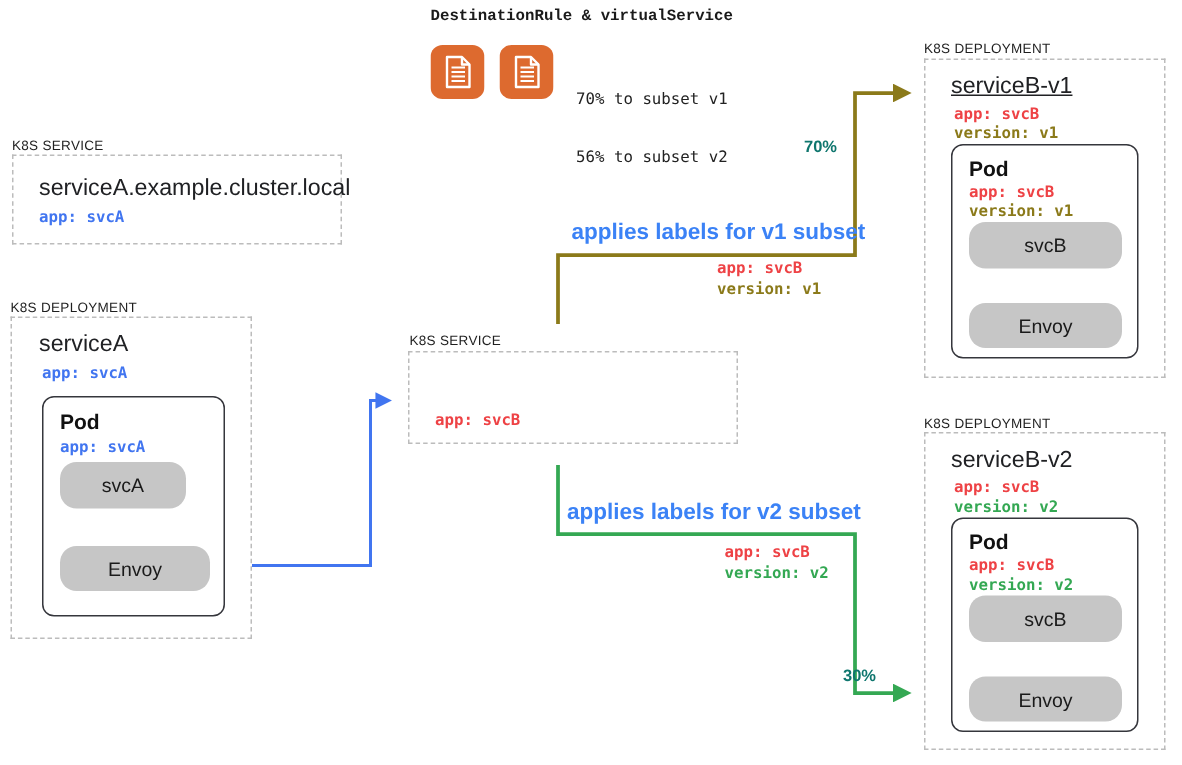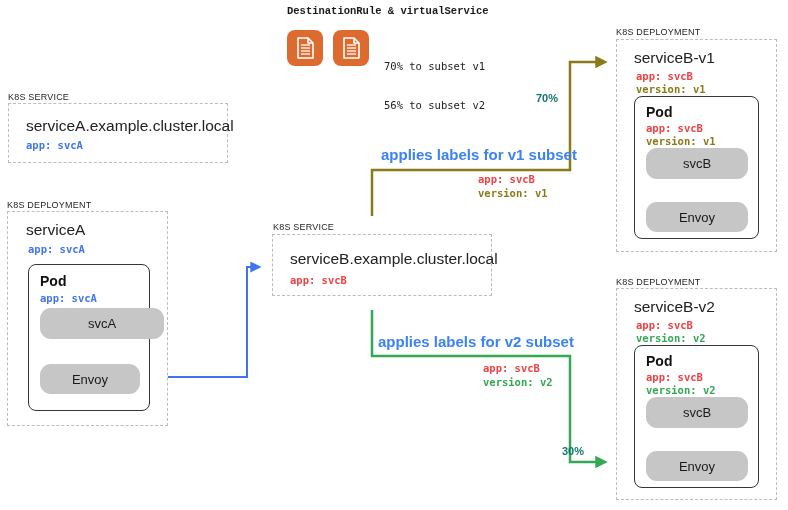--- a/index.html
+++ b/index.html
@@ -88,48 +88,47 @@
     <div class="abs kv blue" style="left:17px;top:35px;">app: svcA</div>
   </div>
 
   <div class="abs k8s-label" style="left:7px;top:200px;">K8S DEPLOYMENT</div>
   <div class="dashed-box" style="left:7px;top:211px;width:161px;height:215px;">
     <div class="abs box-title" style="left:18px;top:9px;">serviceA</div>
     <div class="abs kv blue" style="left:20px;top:31px;">app: svcA</div>
     <div class="pod" style="left:20px;top:52px;width:122px;height:147px;">
       <div class="pod-title" style="left:11px;top:8px;">Pod</div>
       <div class="abs kv blue" style="left:11px;top:27px;">app: svcA</div>
-      <div class="container-box" style="left:11px;top:43px;width:124px;height:31px;">svcA</div>
+      <div class="container-box" style="left:11px;top:43px;width:84px;height:31px;">svcA</div>
       <div class="container-box" style="left:11px;top:99px;width:100px;height:30px;">Envoy</div>
     </div>
   </div>
 
   <div class="abs k8s-label" style="left:273px;top:222px;">K8S SERVICE</div>
   <div class="dashed-box" style="left:272px;top:234px;width:220px;height:62px;">
-    <div class="abs box-title" style="left:17px;top:15px;">serviceB.example.cluster.local</div>
     <div class="abs kv red" style="left:17px;top:39px;">app: svcB</div>
   </div>
 
   <div class="percent" style="left:536px;top:92px;">70%</div>
   <div class="caption" style="left:381px;top:146px;">applies labels for v1 subset</div>
   <div class="abs" style="left:478px;top:172px;line-height:14px;">
     <div class="kv red">app: svcB</div>
     <div class="kv olive">version: v1</div>
   </div>
 
   <div class="caption" style="left:378px;top:333px;">applies labels for v2 subset</div>
   <div class="abs" style="left:483px;top:361px;line-height:14px;">
     <div class="kv red">app: svcB</div>
     <div class="kv green">version: v2</div>
   </div>
   <div class="percent" style="left:530px;top:445px;margin-left:32px;">30%</div>
 
   <div class="abs k8s-label" style="left:616px;top:27px;">K8S DEPLOYMENT</div>
   <div class="dashed-box" style="left:616px;top:39px;width:161px;height:213px;">
-    <div class="abs box-title" style="left:17px;top:9px;">serviceB-v1</div>
+    <div class="abs box-title" style="left:17px;top:9px;text-decoration:underline;">serviceB-v1</div>
     <div class="abs kv red" style="left:19px;top:30px;">app: svcB</div>
     <div class="abs kv olive" style="left:19px;top:43px;">version: v1</div>
     <div class="pod" style="left:17px;top:56px;width:125px;height:143px;">
       <div class="pod-title" style="left:11px;top:7px;">Pod</div>
       <div class="abs kv red" style="left:11px;top:25px;">app: svcB</div>
       <div class="abs kv olive" style="left:11px;top:38px;">version: v1</div>
       <div class="container-box" style="left:11px;top:51px;width:102px;height:31px;">svcB</div>
       <div class="container-box" style="left:11px;top:105px;width:102px;height:30px;">Envoy</div>
     </div>
   </div>

